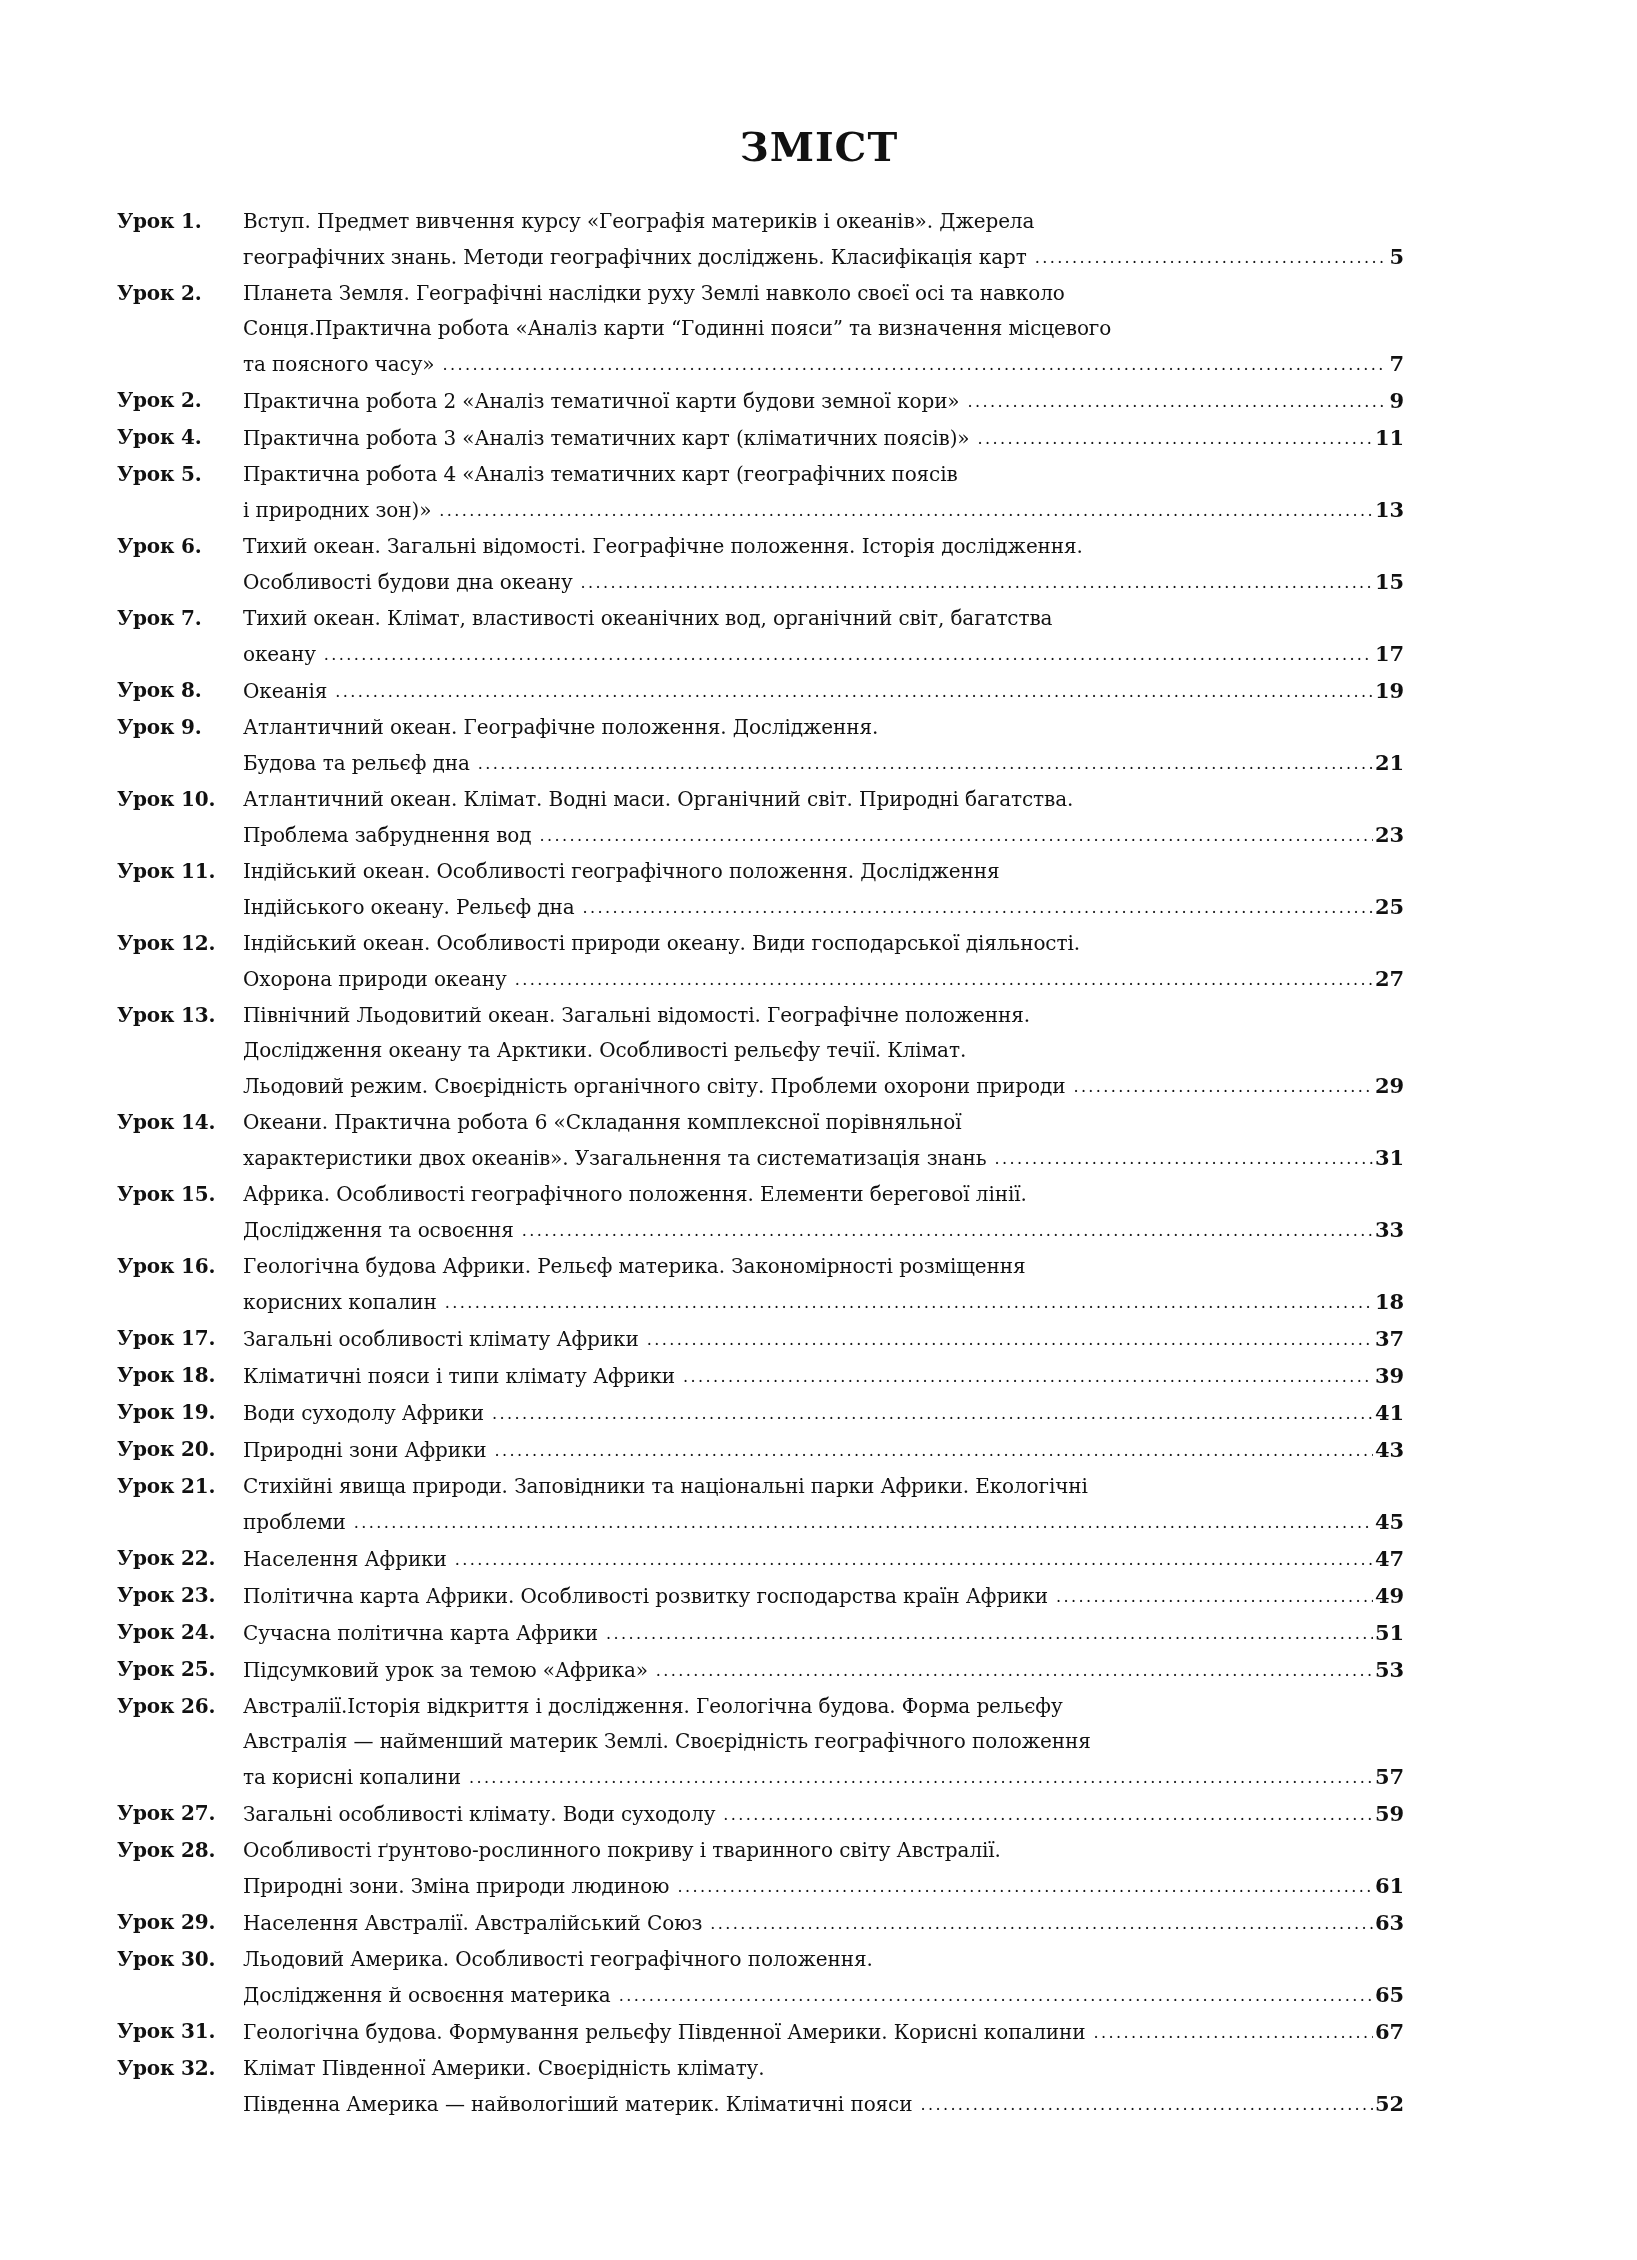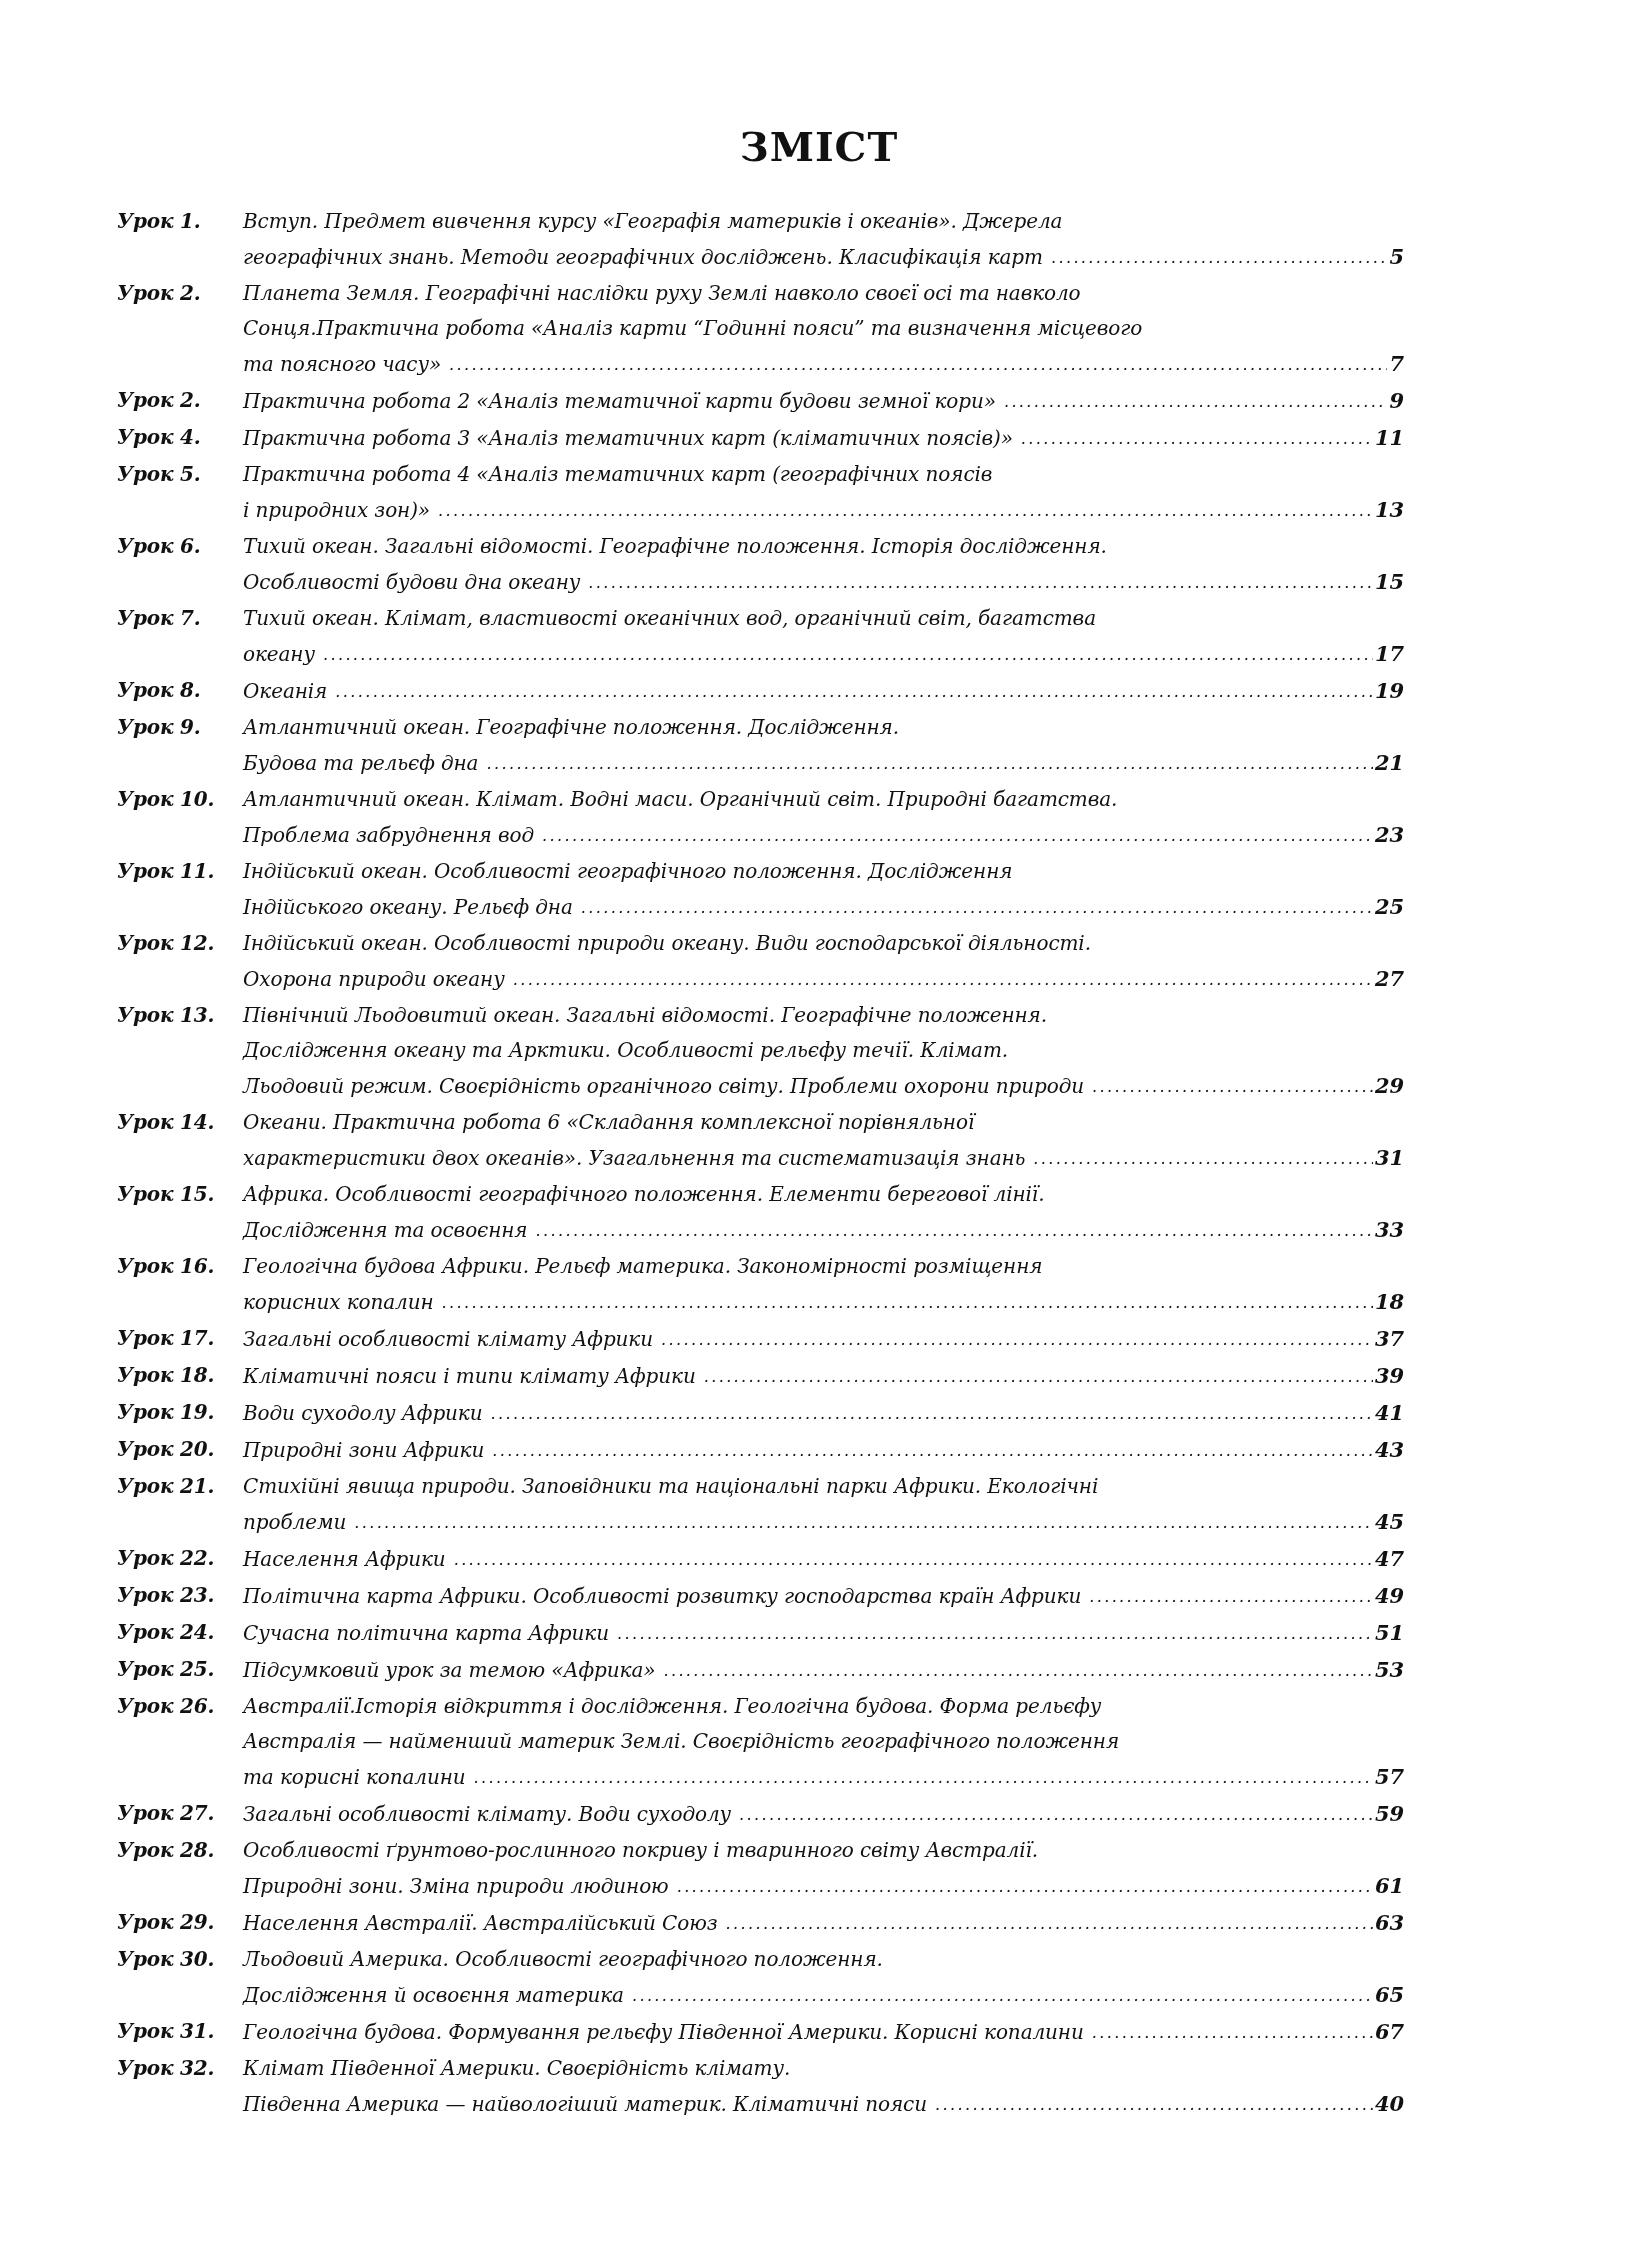--- a/index.html
+++ b/index.html
@@ -9,21 +9,21 @@
     color: #111111;
   }
   .title {
     position: absolute; left: 0; width: 1638px; top: 96px;
     text-align: center;
     font-family: "DejaVu Serif", serif;
     font-weight: bold; font-size: 40px; letter-spacing: 1px;
     line-height: 48px;
   }
   .toc {
-    position: absolute; left: 117px; top: 204px; width: 1287px; font-style: italic;
+    position: absolute; left: 117px; top: 204px; width: 1287px;
   }
   .entry { display: flex; align-items: flex-start; }
   .lesson-label {
     width: 126px; flex: 0 0 126px;
     font-family: "DejaVu Serif", serif; font-weight: bold;
     font-size: 20px; line-height: 35px; white-space: nowrap;
     letter-spacing: -0.2px;
   }
   .lesson-body { flex: 1 1 auto; min-width: 0; }
   .line {
@@ -378,18 +378,18 @@
         </div>
       </div>
     </div>
     <div class="entry">
       <div class="lesson-label">Урок 32.</div>
       <div class="lesson-body">
         <div class="line">Клімат Південної Америки. Своєрідність клімату.</div>
         <div class="line last">
           <span class="txt">Південна Америка — найвологіший материк. Кліматичні пояси</span>
           <span class="leader">................................................................................................................................................................................................................................................................................................................................................................................................................</span>
-          <span class="page-num">40</span>
+          <span class="page-num">52</span>
         </div>
       </div>
     </div>
   </div>
 
 
 </body></html>

